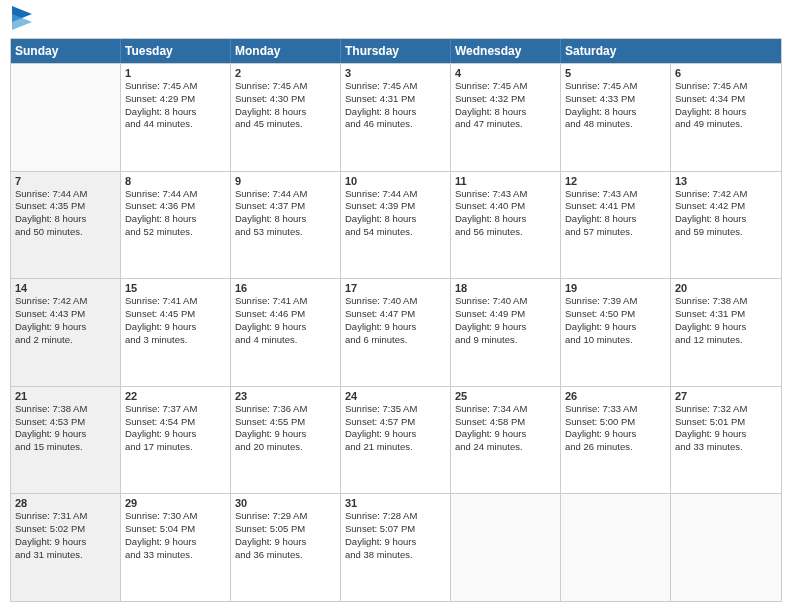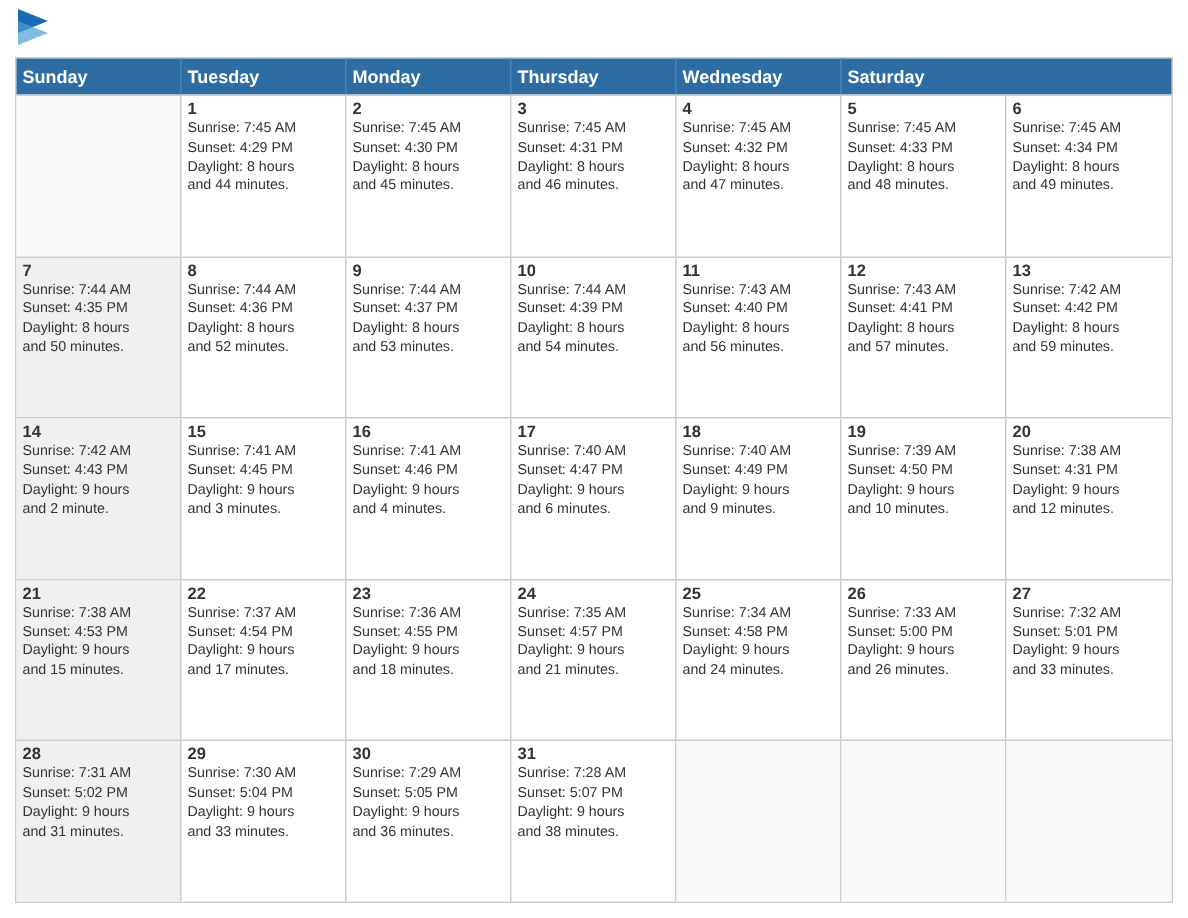--- a/index.html
+++ b/index.html
@@ -315,21 +315,21 @@
             <span class="cell-line">Sunrise: 7:37 AM</span>
             <span class="cell-line">Sunset: 4:54 PM</span>
             <span class="cell-line">Daylight: 9 hours</span>
             <span class="cell-line">and 17 minutes.</span>
           </div>
           <div class="cal-cell">
             <span class="day-number">23</span>
             <span class="cell-line">Sunrise: 7:36 AM</span>
             <span class="cell-line">Sunset: 4:55 PM</span>
             <span class="cell-line">Daylight: 9 hours</span>
-            <span class="cell-line">and 18 minutes.</span>
+            <span class="cell-line">and 20 minutes.</span>
           </div>
           <div class="cal-cell">
             <span class="day-number">24</span>
             <span class="cell-line">Sunrise: 7:35 AM</span>
             <span class="cell-line">Sunset: 4:57 PM</span>
             <span class="cell-line">Daylight: 9 hours</span>
             <span class="cell-line">and 21 minutes.</span>
           </div>
           <div class="cal-cell">
             <span class="day-number">25</span>

